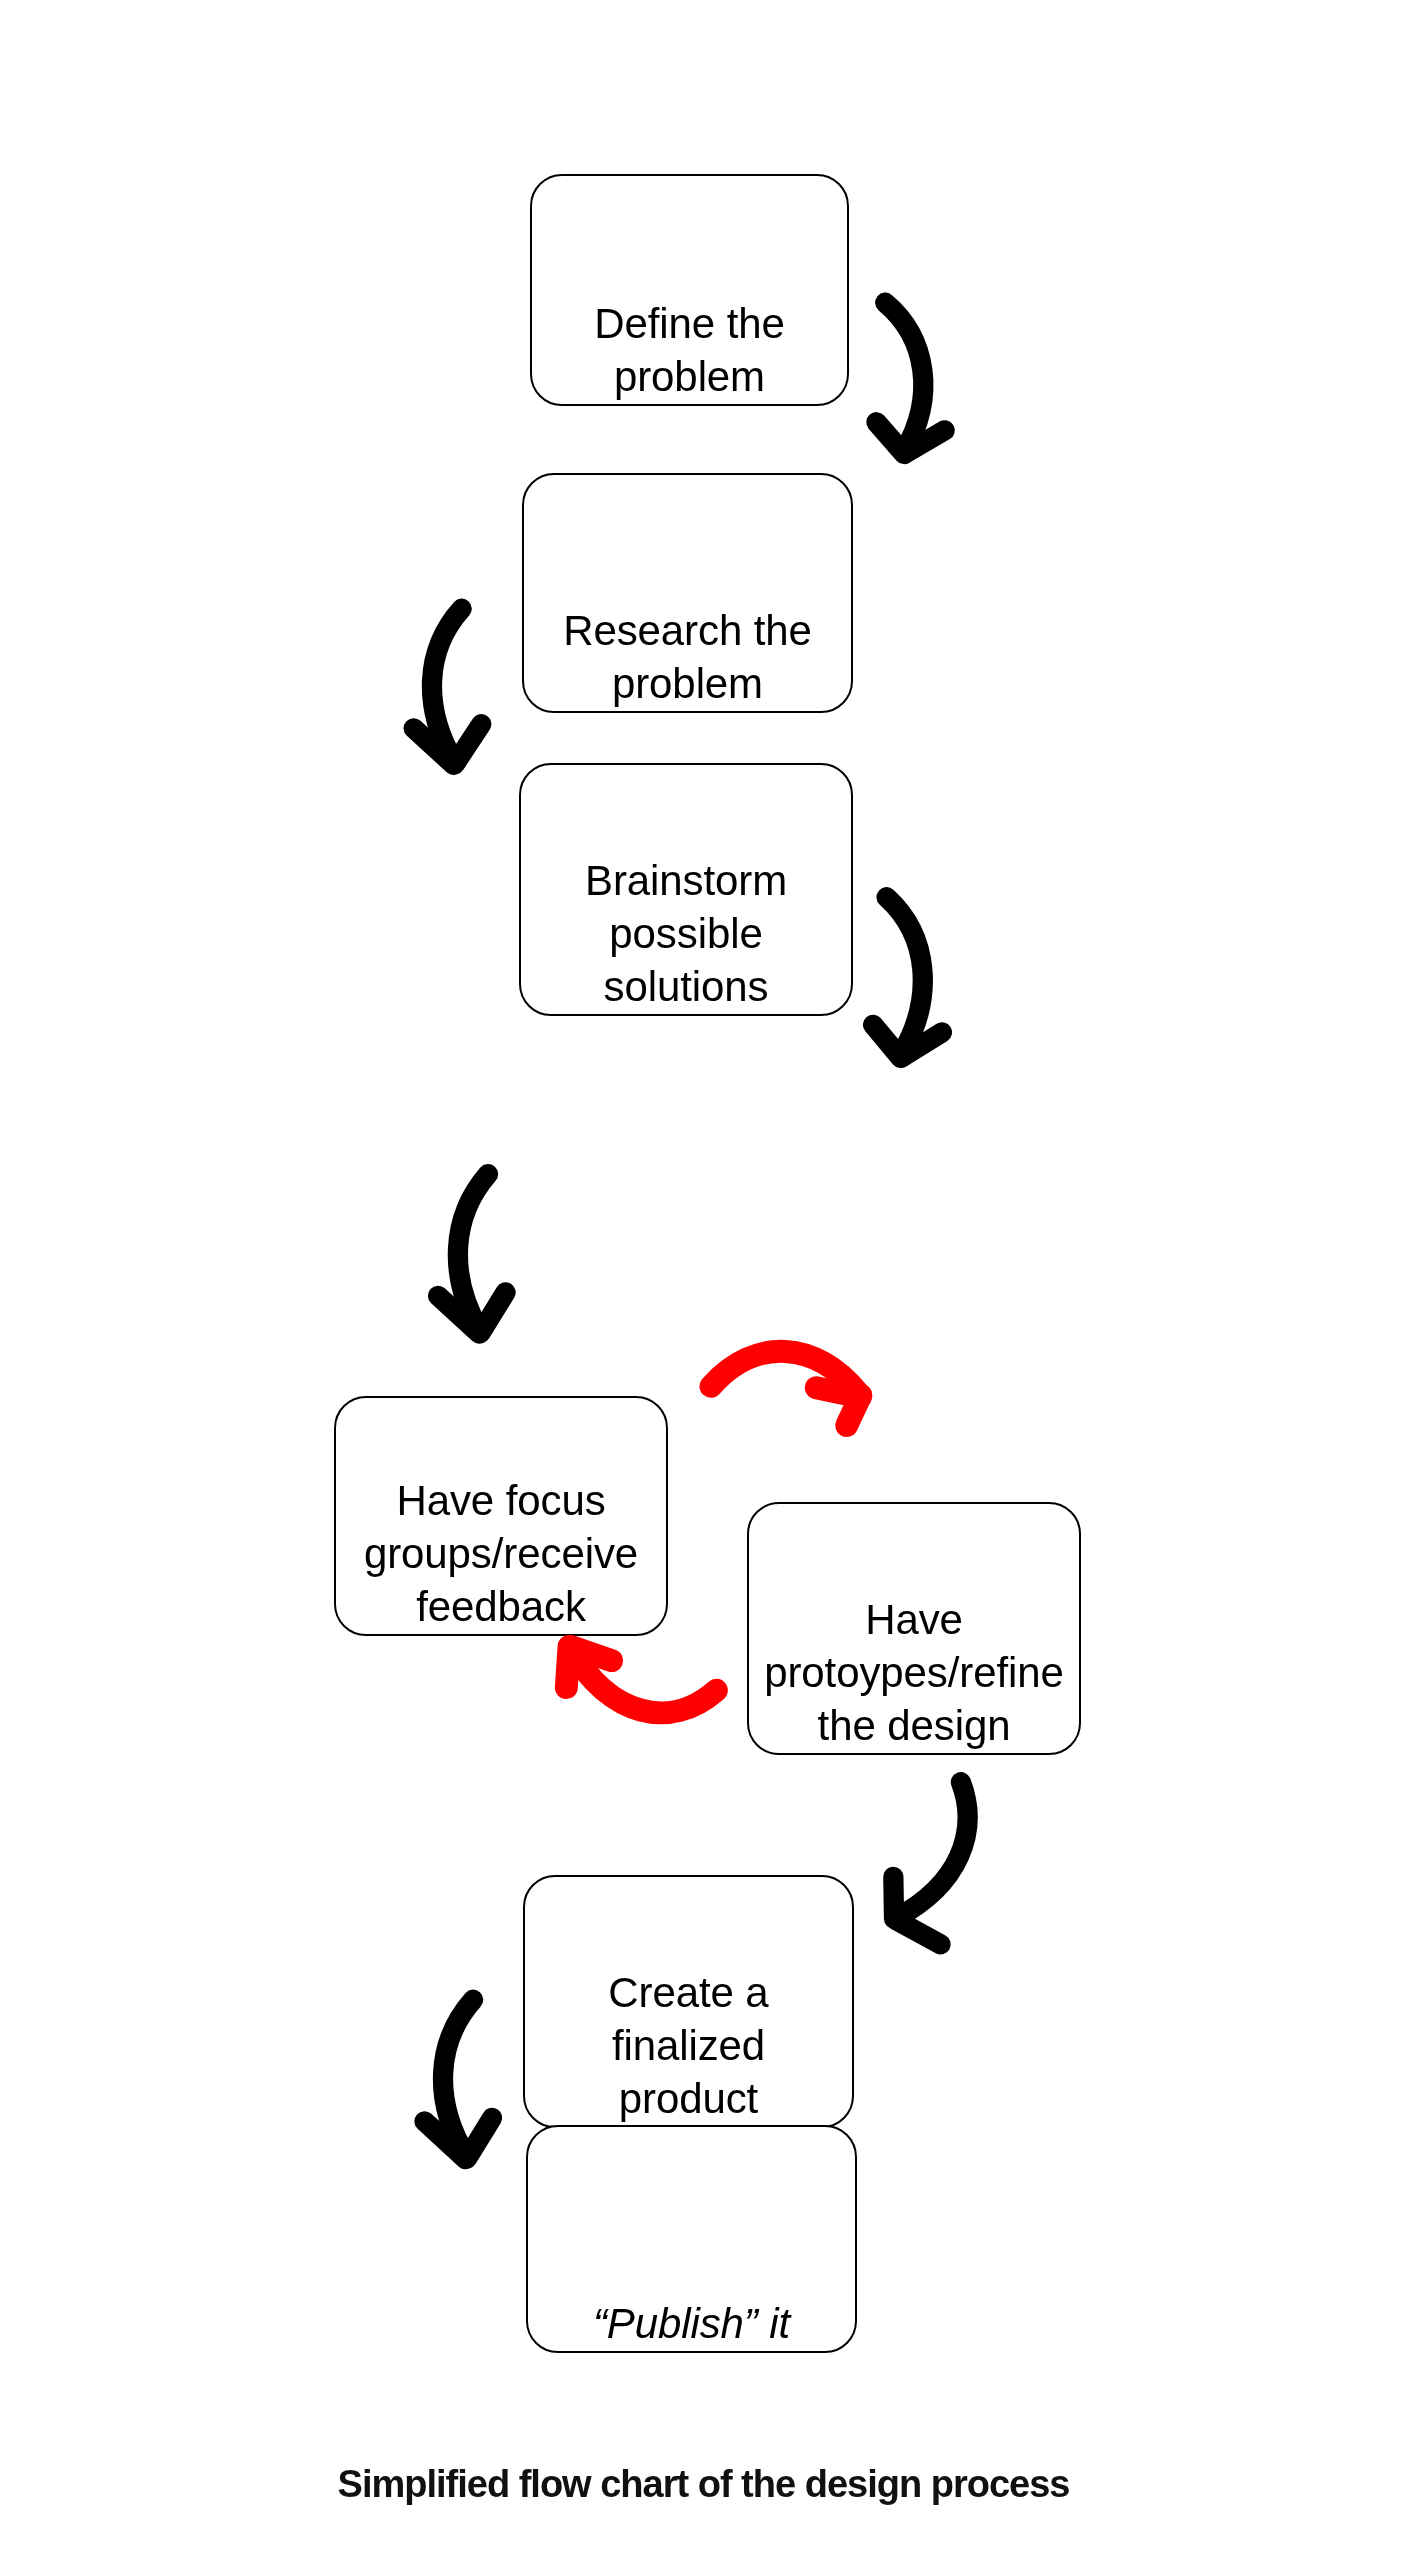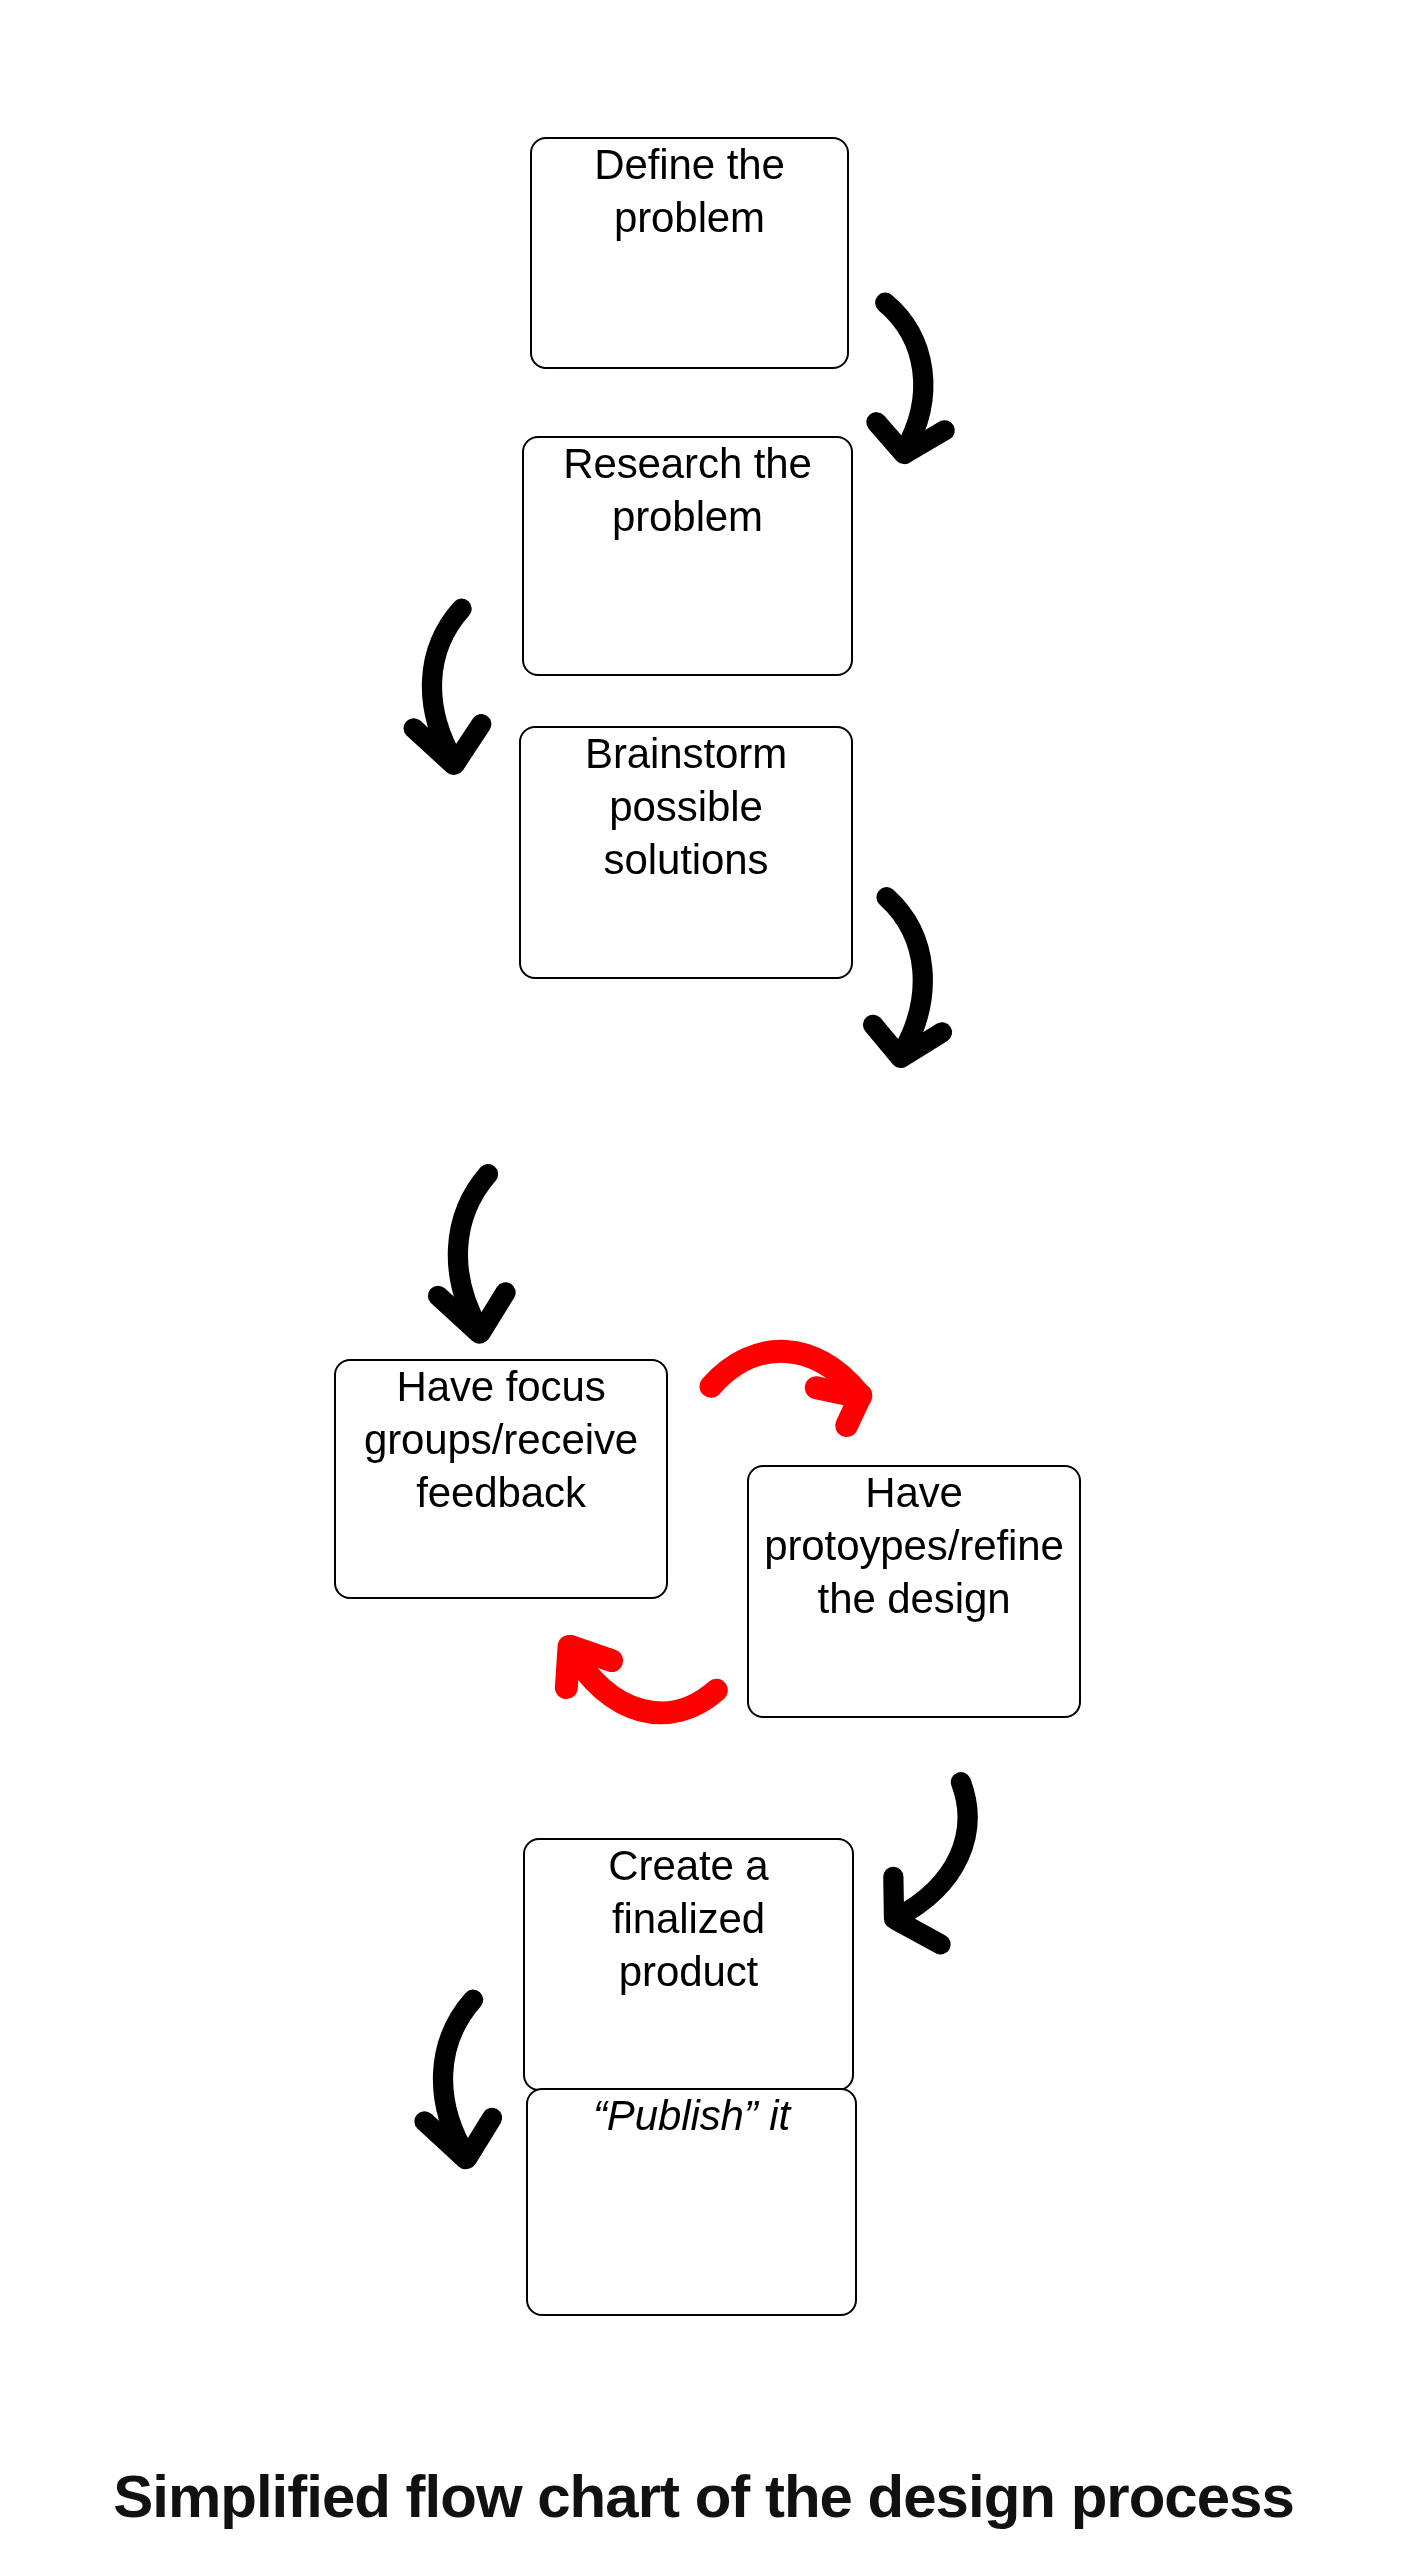--- a/index.html
+++ b/index.html
@@ -25,25 +25,26 @@
     left: 0;
     top: 0;
     width: 1407px;
     height: 2576px;
   }
   .node {
     position: absolute;
     box-sizing: border-box;
     background: #ffffff;
     border: 2.7px solid #000000;
-    border-radius: 16px;
+    border-radius: 32px;
     display: flex;
-    align-items: flex-start;
+    align-items: flex-end;
     justify-content: center;
     text-align: center;
+    margin-top: 37px;
   }
   .node-label {
     display: block;
     width: 100%;
     padding: 0 9.5px;
     box-sizing: border-box;
     font-family: "Liberation Sans", "DejaVu Sans", sans-serif;
     font-weight: 400;
     font-size: 42px;
     line-height: 1.26;
@@ -64,21 +65,21 @@
   #caption {
     position: absolute;
     left: 0;
     top: 2465px;
     width: 1407px;
     text-align: center;
   }
   #caption .caption-text {
     font-family: "Liberation Sans", "DejaVu Sans", sans-serif;
     font-weight: 700;
-    font-size: 60px;
+    font-size: 38px;
     line-height: 1.05;
     letter-spacing: -1px;
     color: #111111;
   }
 </style>
 </head>
 <body>
 
 <div id="page">
 

